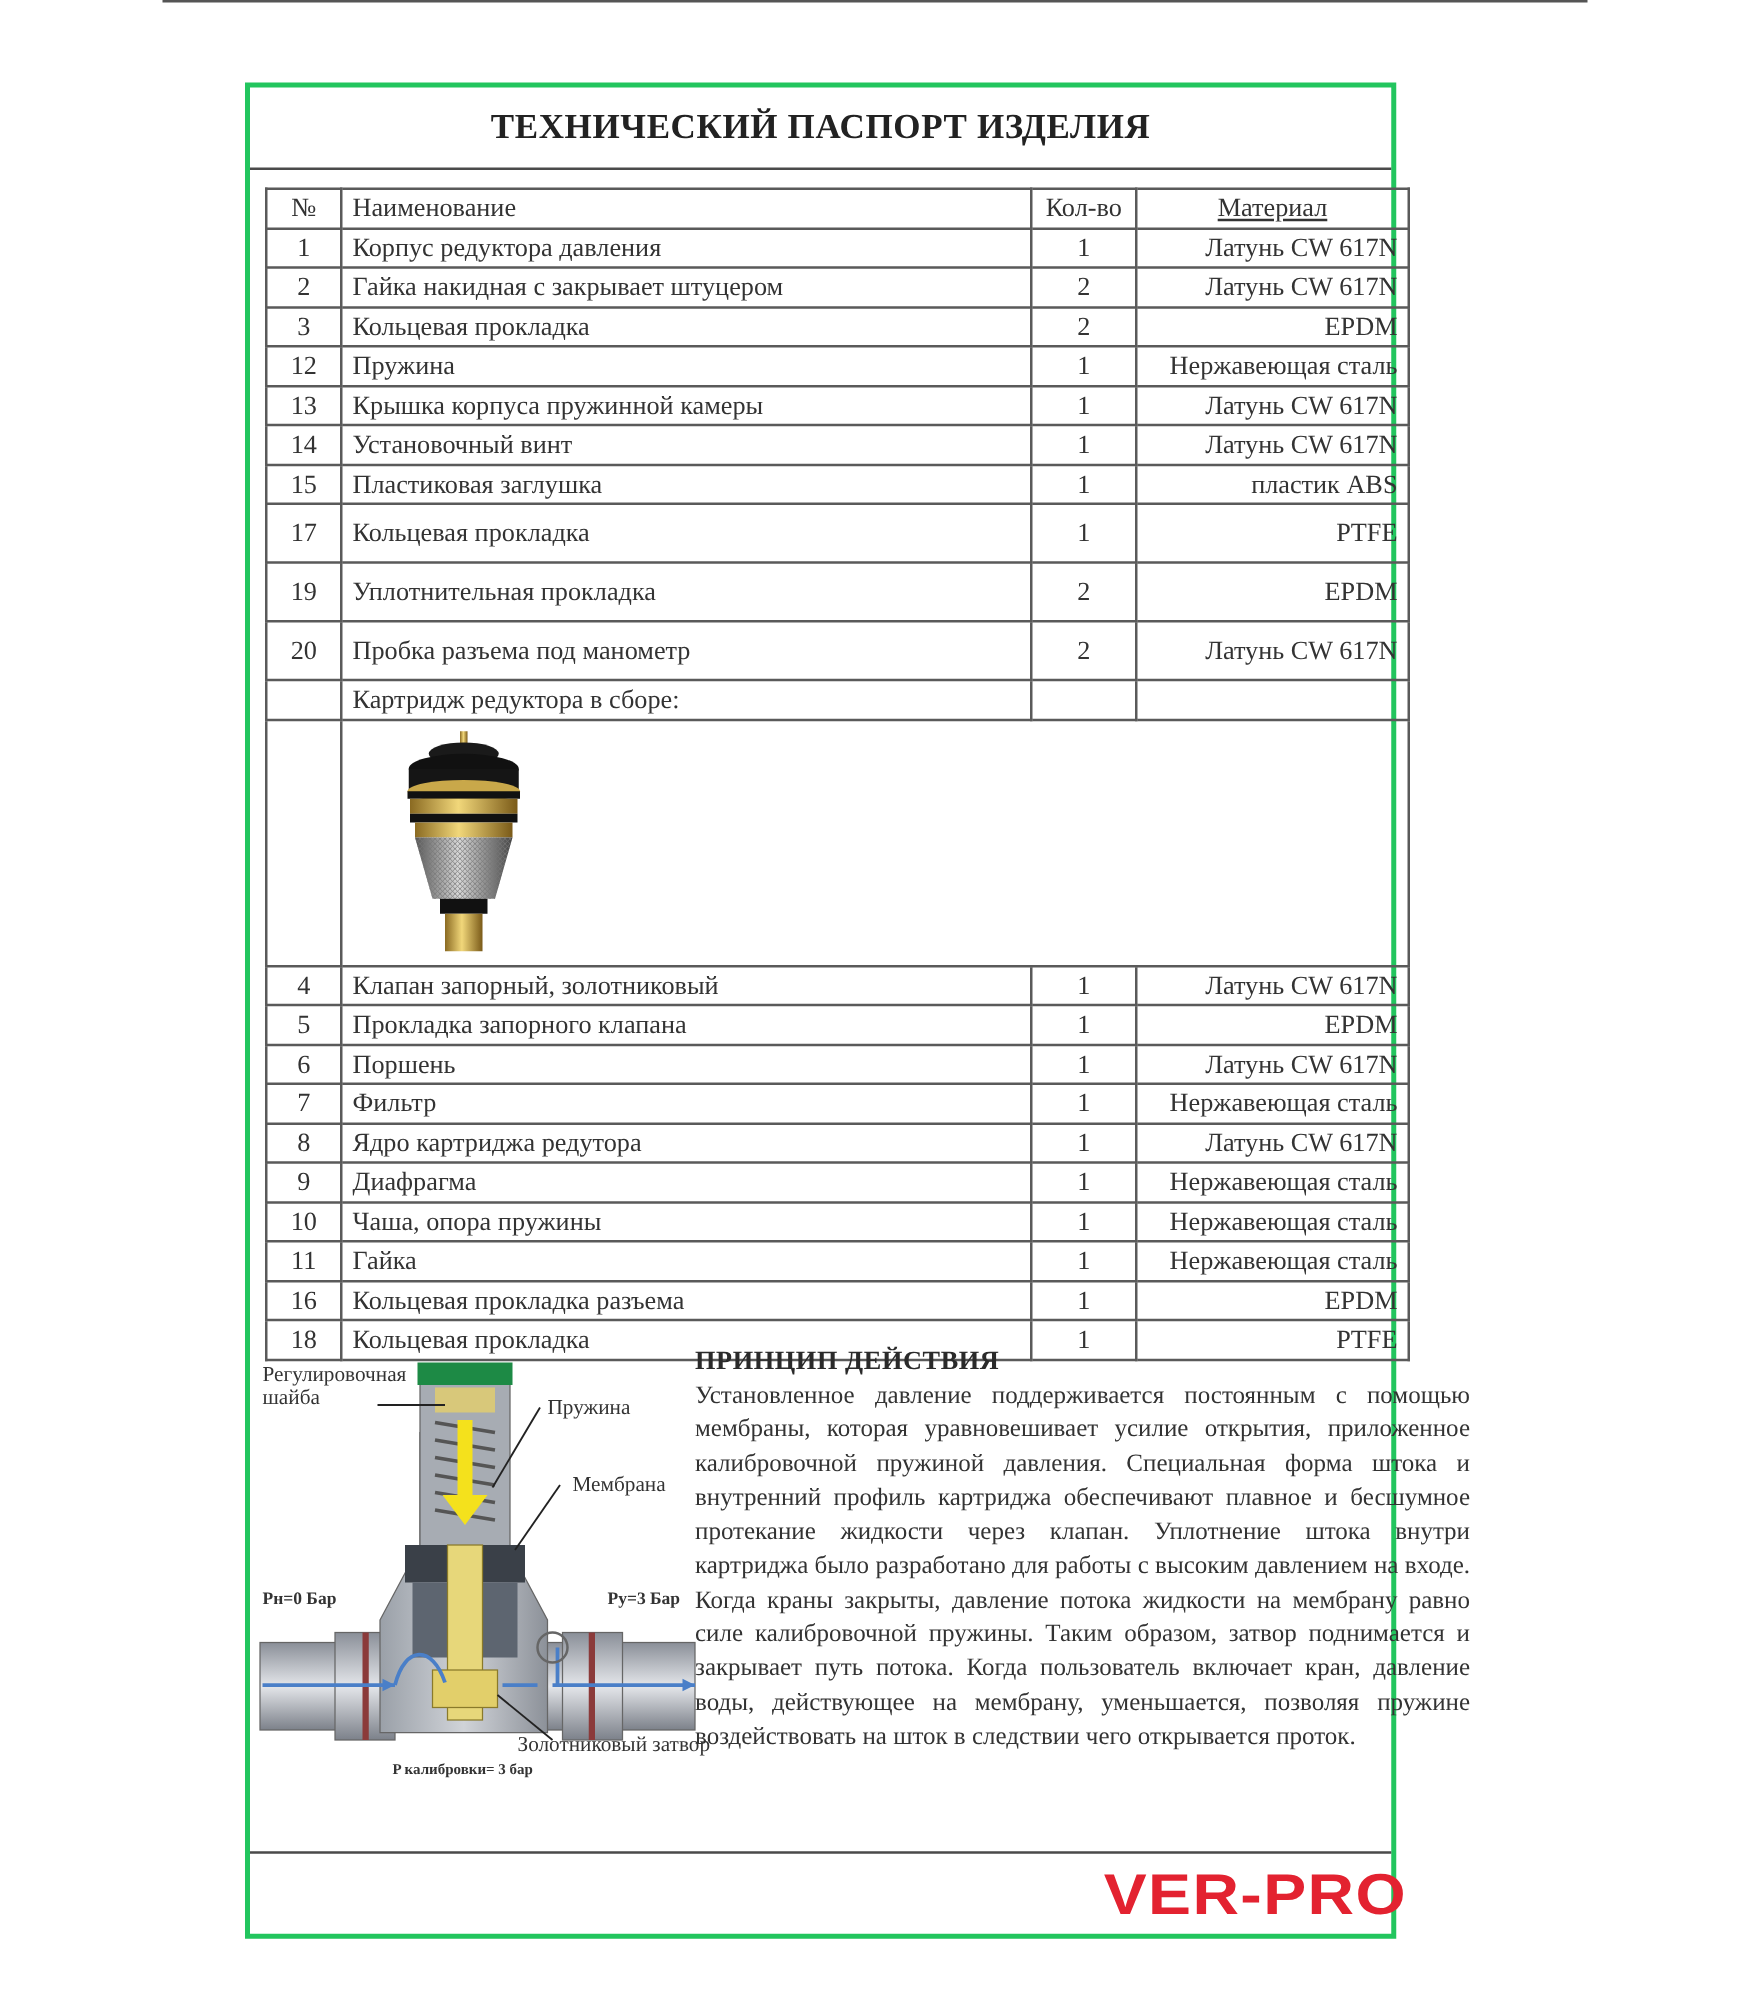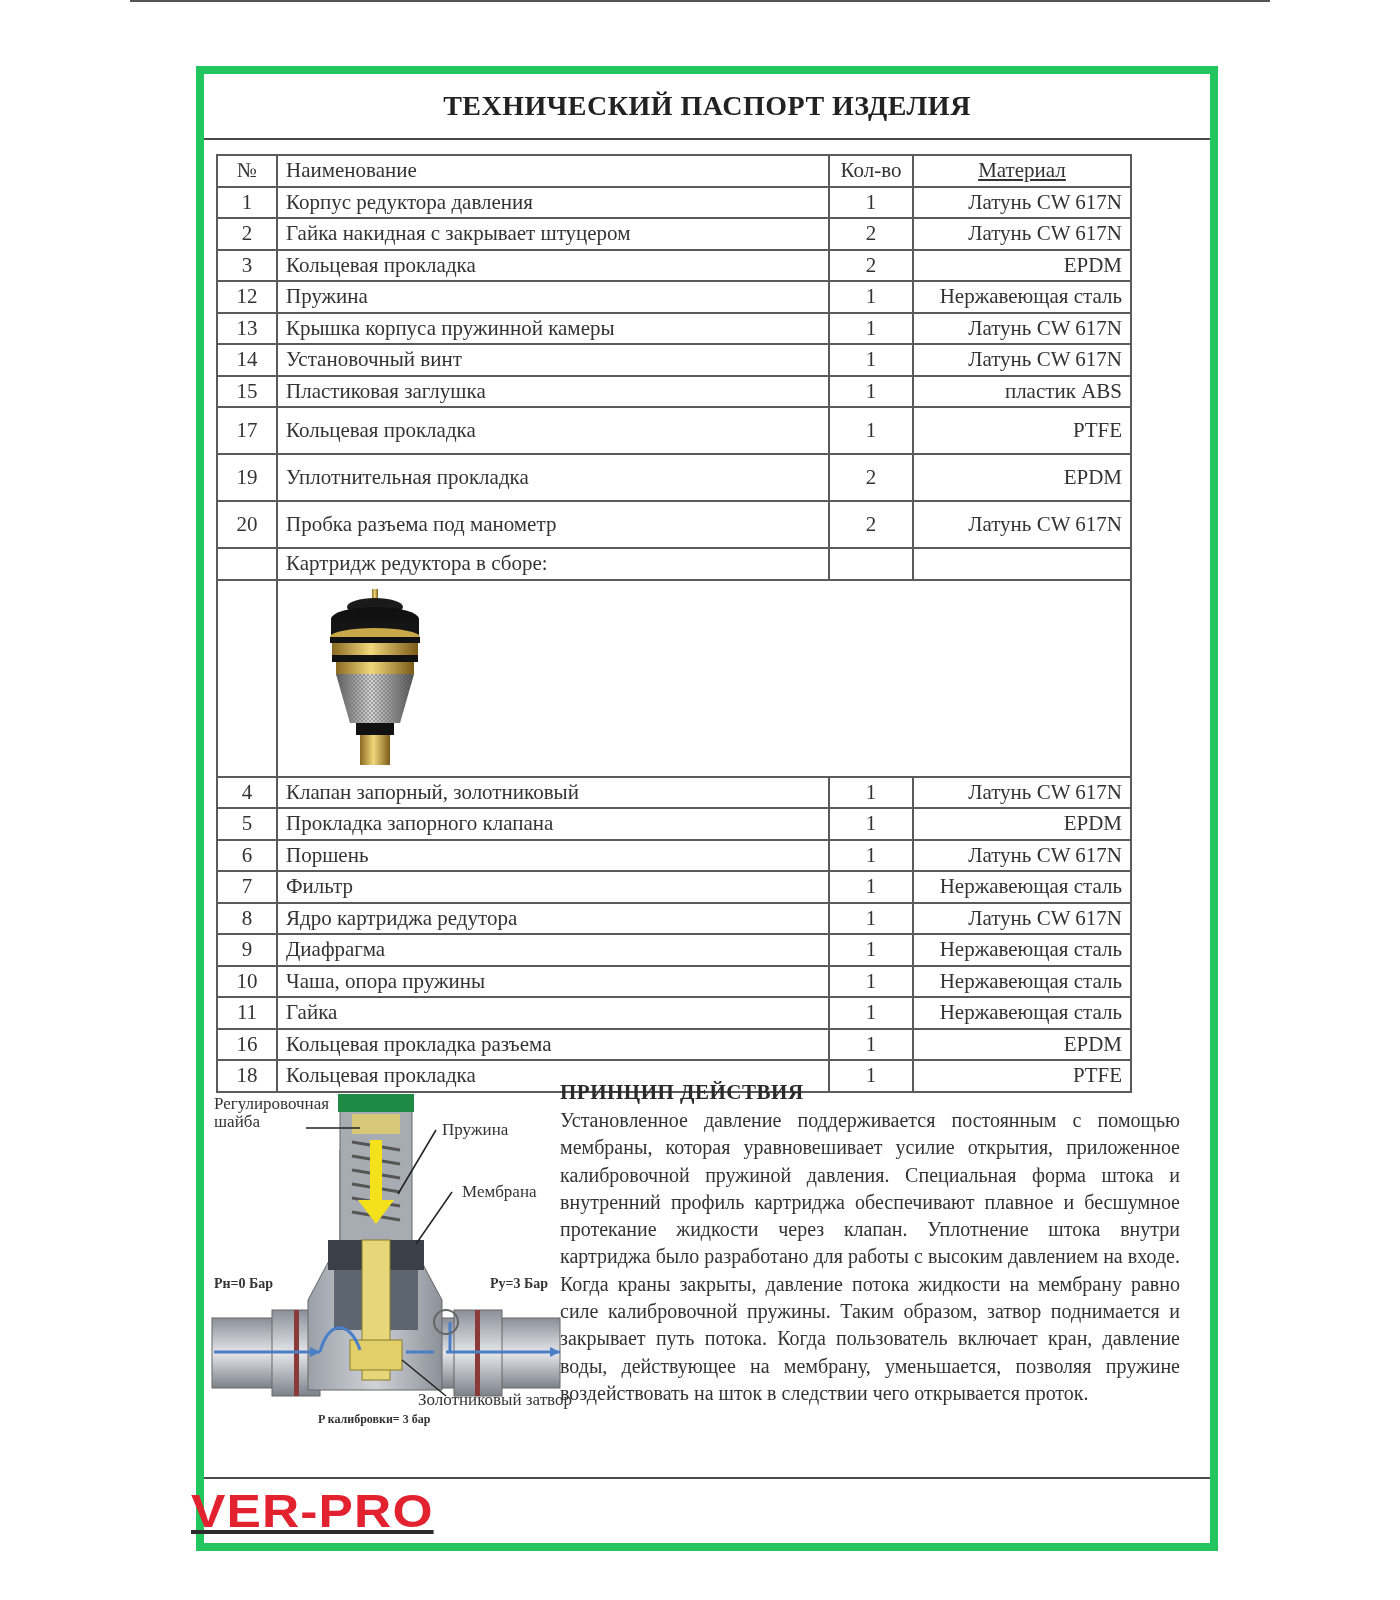--- a/index.html
+++ b/index.html
@@ -1,20 +1,20 @@
 <!DOCTYPE html>
 <html><head>
 <meta charset="utf-8">
 <style>
   html, body { margin: 0; padding: 0; background: #ffffff; }
   body { width: 1400px; height: 1600px; position: relative; overflow: hidden;
          font-family: "Liberation Serif", "DejaVu Serif", serif; color: #2a2a2a; }
   .top-rule { position: absolute; left: 130px; top: 0; width: 1140px; height: 2px; background: #555; }
-  .page { position: absolute; left: 196px; top: 66px; width: 1022px; height: 1485px;
-          border: 8px solid #22c55e; box-sizing: border-box; background: #fff; }
+  .page { position: absolute; left: 196px; top: 66px; width: 921px; height: 1485px;
+          border: 4px solid #22c55e; box-sizing: border-box; background: #fff; }
   .title-band { position: absolute; left: 0; top: 0; width: 100%; height: 64px;
                 border-bottom: 2px solid #4a4a4a; display: flex; align-items: center; justify-content: center; }
   .title-band h1 { margin: 0; font-size: 28px; font-weight: bold; letter-spacing: 0.5px; color: #222; }
 
   table.parts { position: absolute; left: 12px; top: 80px; width: 916px; border-collapse: collapse;
                 font-size: 21px; color: #333; }
   table.parts td, table.parts th { border: 2px solid #5a5a5a; padding: 0 8px; font-weight: normal; }
   table.parts tr { height: 31.5px; }
   table.parts tr.tall { height: 47px; padding-left: 16px; }
   table.parts tr.img-row { height: 197px; }
@@ -29,21 +29,21 @@
 
   .diagram { position: absolute; left: 6px; top: 1016px; width: 352px; height: 350px; }
   .diag-label { position: absolute; font-size: 17px; color: #333; white-space: nowrap; }
   .diag-label.bold { font-weight: bold; font-size: 14px; }
 
   .principle { position: absolute; left: 356px; top: 1006px; width: 620px; }
   .principle h2 { margin: 0 0 2px 0; font-size: 21px; font-weight: bold; color: #2a2a2a; letter-spacing: 0.5px; }
   .principle p { margin: 0; font-size: 20px; line-height: 27.3px; text-align: justify; color: #333; }
 
   .footer { position: absolute; left: 0; bottom: 0; width: 100%; height: 64px; border-top: 2px solid #4a4a4a;
-            display: flex; align-items: center; justify-content: flex-start; text-decoration: underline; }
+            display: flex; align-items: center; justify-content: flex-end; }
   .logo { font-family: "Liberation Sans", "DejaVu Sans", sans-serif; font-size: 46px; font-weight: bold;
           color: #e32230; letter-spacing: 1px; transform: scaleX(1.12); }
 </style>
 </head>
 <body>
 
 <div class="top-rule"></div>
 
 <div class="page">
 

